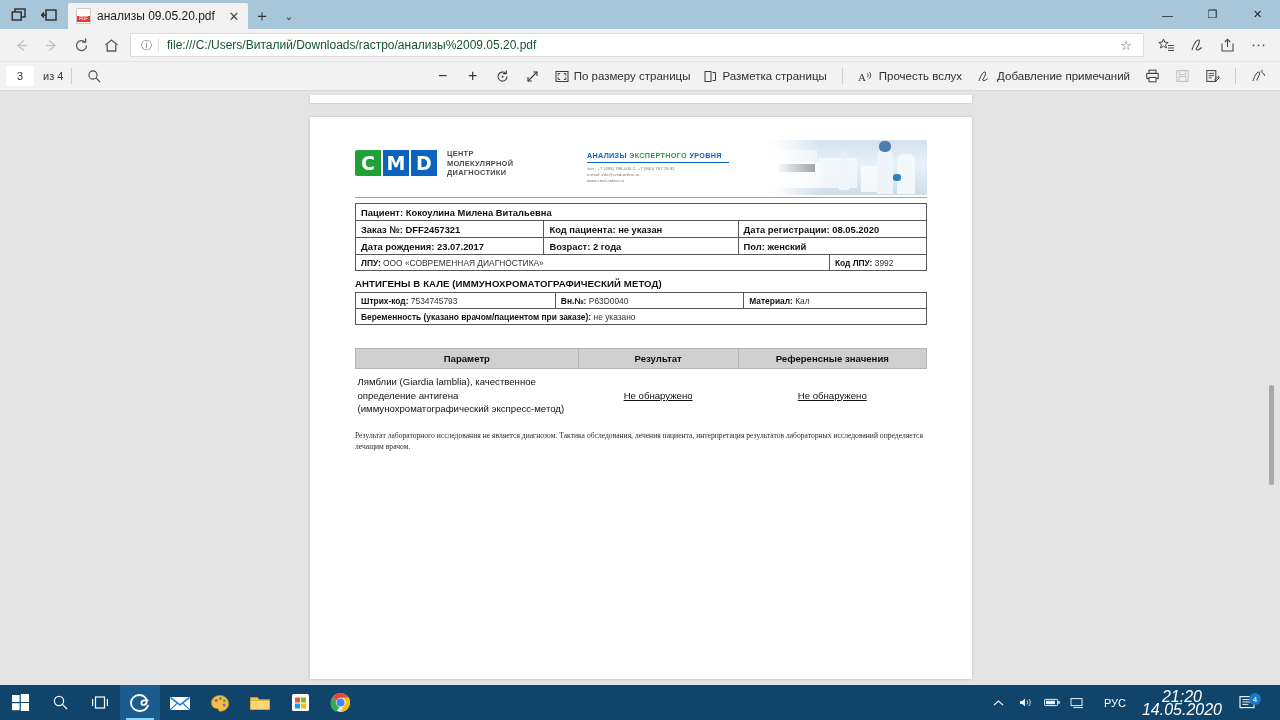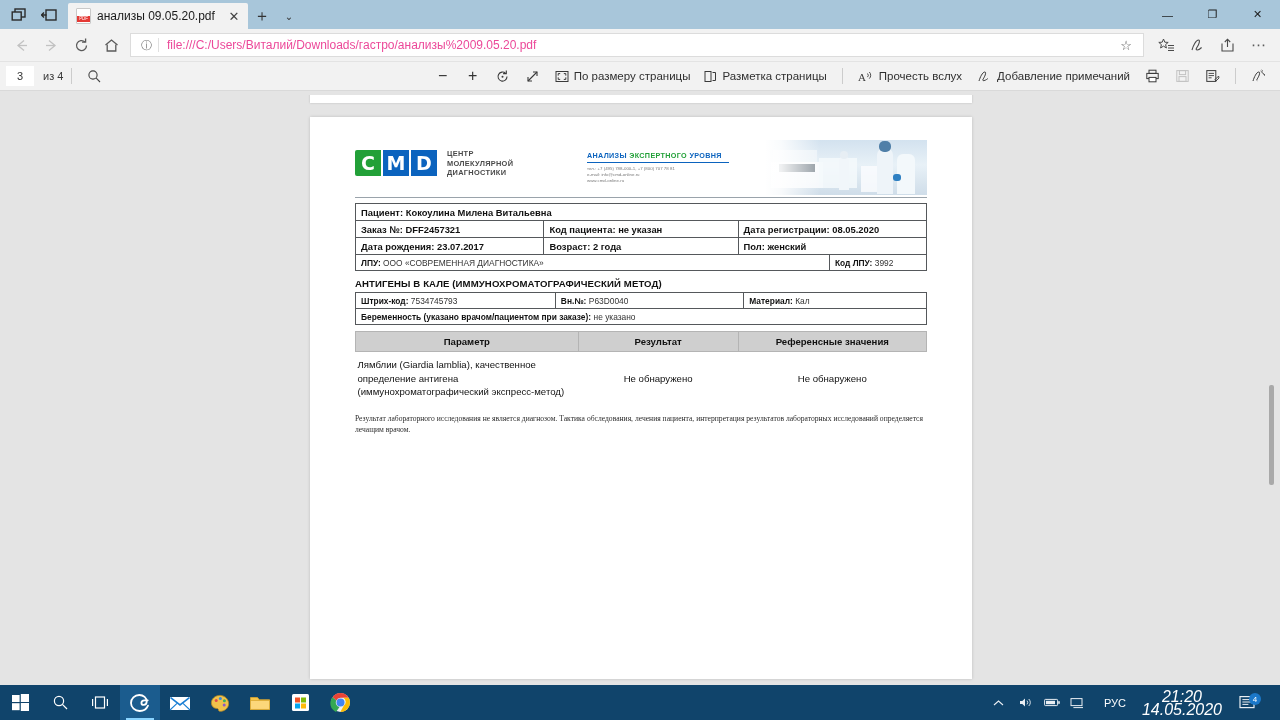--- a/index.html
+++ b/index.html
@@ -103,21 +103,21 @@
   }
   .url-info {
     width: 24px; text-align: center;
     color: #777; font-size: 11px;
     border-right: 1px solid #e0e0e0;
     line-height: 14px;
   }
   .url-text {
     flex: 1 1 auto;
     font-size: 12px;
-    color: #ec4899;
+    color: #14532d;
     padding-left: 8px;
     white-space: nowrap; overflow: hidden;
   }
   .url-star { width: 26px; text-align: center; color: #555; font-size: 13px; }
   .nav-right { display: flex; align-items: center; }
   .nav-right .nav-btn { width: 31px; }
 
   
   .pdfbar {
     height: 29px;
@@ -231,39 +231,39 @@
     font-size: 9.6px;
     font-weight: bold;
     color: #111;
     margin: 7px 0 3px 0;
     letter-spacing: 0.1px;
   }
   .tbl.thin td { height: 16px; font-size: 8.6px; }
   .tbl.thin .lbl { font-size: 8.4px; }
   .tbl.thin .val { font-size: 8.4px; color: #333; }
 
-  .restbl { width: 100%; border-collapse: collapse; margin-top: 6px; }
+  .restbl { width: 100%; border-collapse: collapse; margin-top: 23px; }
   .restbl th {
     background: #cfcfcf;
     border: 1px solid #b4b4b4;
     font-size: 9.6px;
     font-weight: bold;
     color: #111;
     padding: 4px 0;
     text-align: center;
   }
   .restbl td {
     border: none;
     font-size: 9.6px;
     color: #111;
     padding: 6px 4px;
     vertical-align: middle;
   }
   .restbl td.param { text-align: left; line-height: 13.5px; padding-left: 2px; }
-  .restbl td.ctr { text-align: center; }
+  .restbl td.ctr { text-align: center; text-decoration: underline; }
   .disclaimer {
     margin-top: 8px;
     font-size: 7.6px;
     line-height: 11.5px;
     color: #2b2b2b;
     font-family: "Liberation Serif", serif;
   }
 
   
   .vscroll {

